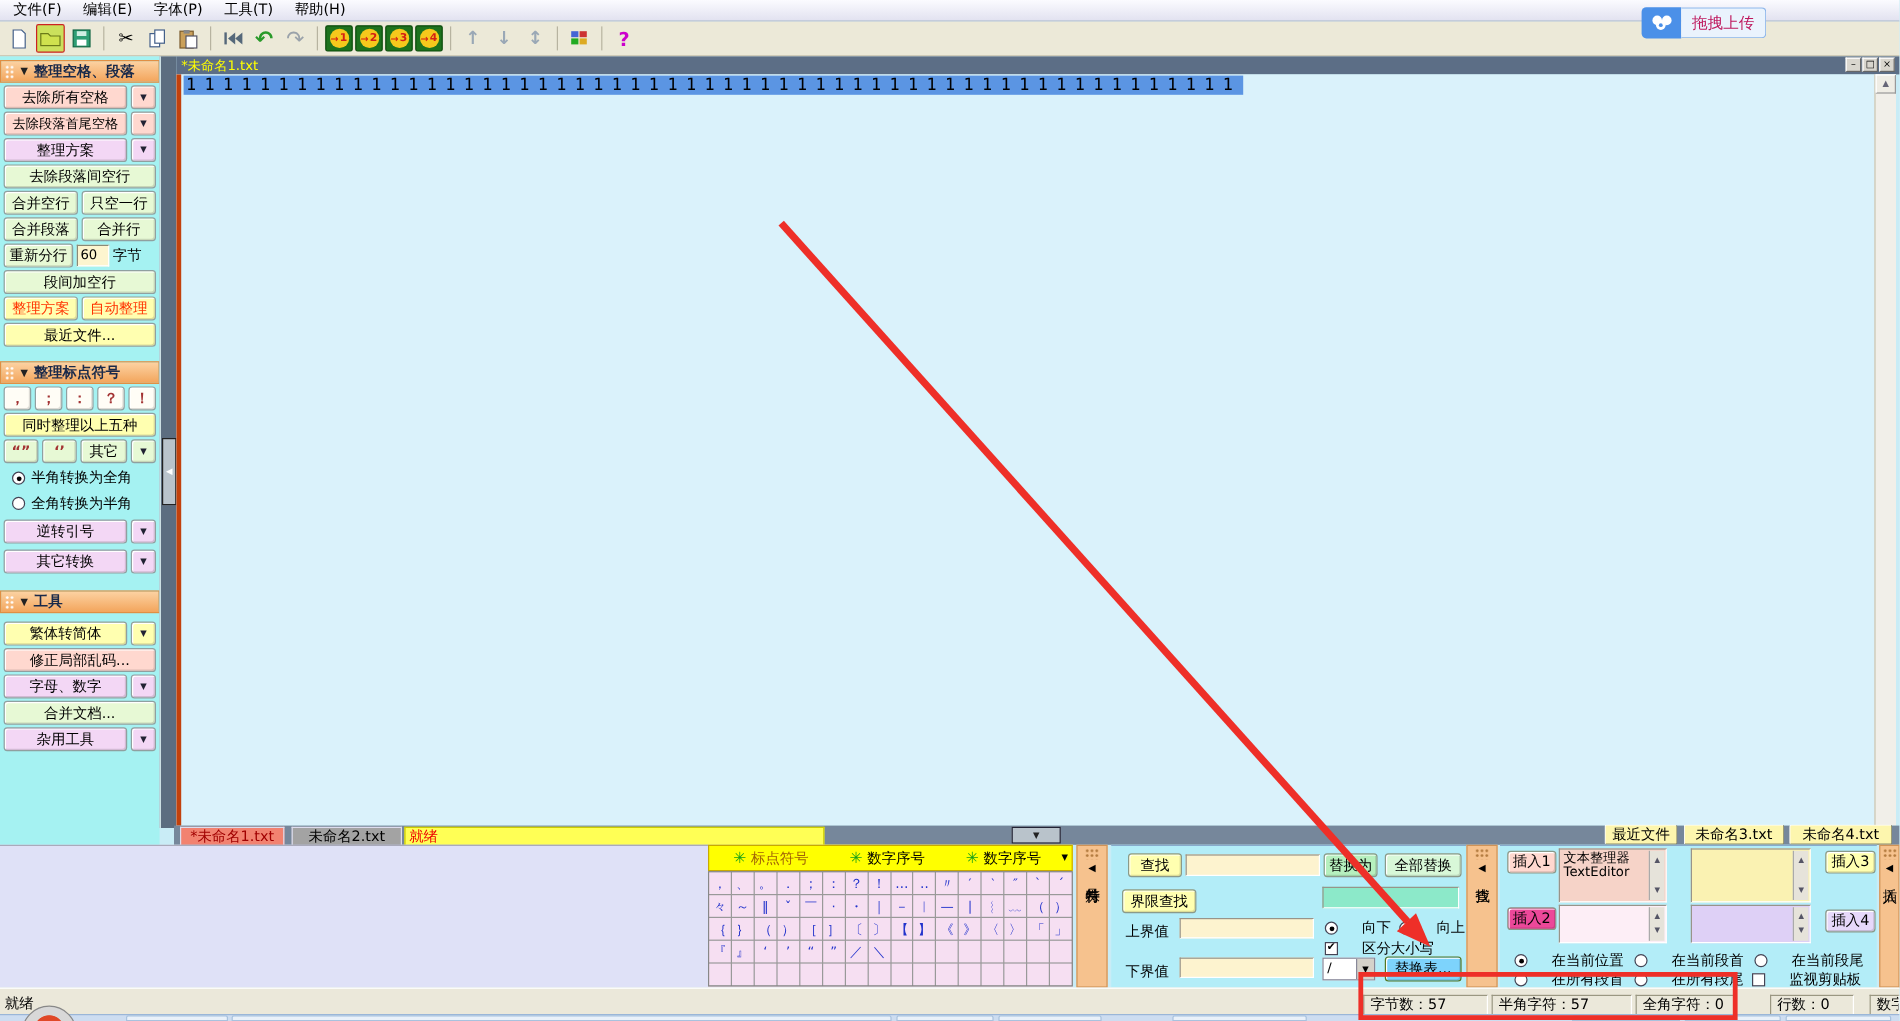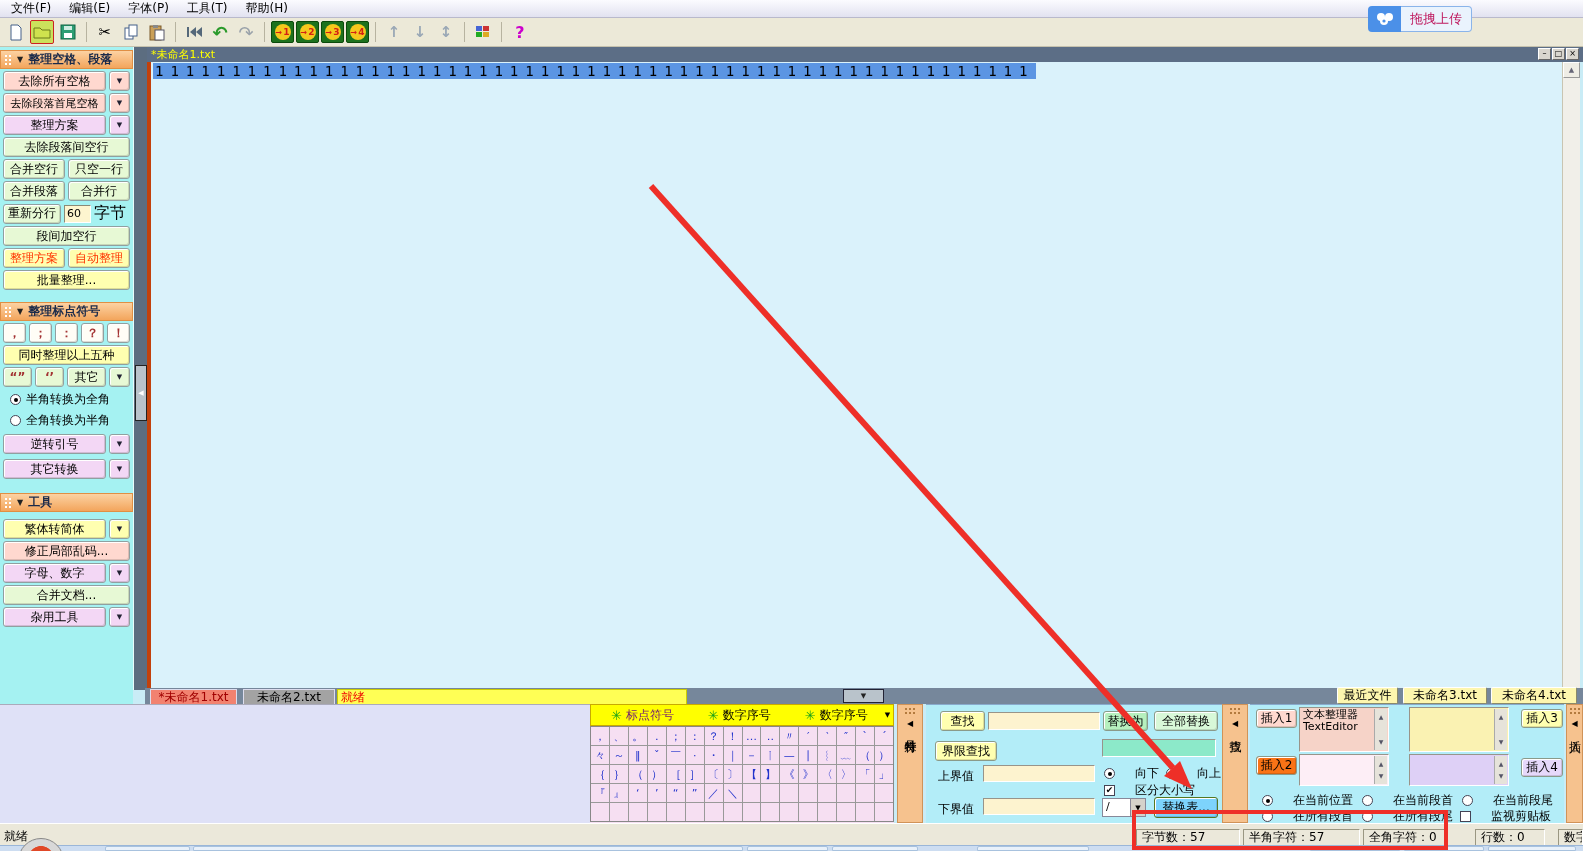--- a/index.html
+++ b/index.html
@@ -25,21 +25,21 @@
 .sidebar{position:absolute;left:0;top:47px;width:133px;height:657px;background:#a5f2f2;overflow:hidden}
 .shead{height:19px;margin-top:3px;background:linear-gradient(#fcd2a2,#f3a55c);border:1px solid #e08f44;display:flex;align-items:center;gap:5px;padding-left:3px;font-weight:bold;font-size:12px;color:#1a2a4a}
 .shead .grip{width:8px;height:12px;background-image:radial-gradient(#fff 1px,transparent 1.2px);background-size:4px 4px}
 .sarr{font-size:8px;color:#222}
 .srow{display:flex;gap:3px;margin:2px 3px 0 3px;align-items:center}
 .sbtn{flex:1;height:20px;border-radius:3px;display:flex;align-items:center;justify-content:center;font-size:12px;border:1px solid #90a0a0;box-shadow:inset 1px 1px 0 #ffffff,inset -1px -1px 0 #00000022;white-space:nowrap;overflow:hidden}
 .darr{flex:0 0 21px;font-size:7px;color:#223}
 .pink{background:#ffd8cf}.grn{background:#e7f9d5}.yel{background:#ffffb0}.lav{background:#f3d7f5}.whi{background:#fffdf6}
 .rtx{color:#ff3300}.mar{color:#a33333;font-weight:bold}
 .s-in{flex:0 0 27px;height:18px;background:#fdf5cf;border:1px solid #8a8a76;border-right-color:#fff;border-bottom-color:#fff;font-size:11px;text-align:left;padding:1px 2px}
-.slbl{font-size:16px}
+.slbl{font-size:12px}
 .sradio{display:flex;align-items:center;gap:5px;margin:4px 0 0 10px;font-size:12px}
 .radio{width:11px;height:11px;border-radius:50%;background:#fff;border:1px solid #445;position:relative;flex:0 0 11px}
 .radio.sel::after{content:"";position:absolute;left:3px;top:3px;width:4px;height:4px;border-radius:50%;background:#000}
 .cb{width:11px;height:11px;background:#fff;border:1px solid #445;position:relative;flex:0 0 11px;font-size:9px;line-height:9px;text-align:center}
 
 .vsplit{position:absolute;left:133px;top:47px;width:14px;height:643px;background:#5c6d80;border-left:1px solid #e8fcfc}
 .vsplit .knob{position:absolute;left:1px;top:318px;width:12px;height:56px;background:#b9c3cb;border:1px solid #222;display:flex;align-items:center;justify-content:center;font-size:7px;color:#fff}
 
 .doc-title{position:absolute;left:147px;top:47px;width:1436px;height:15px;background:#5c6e86;color:#ffff00;font-size:11px;display:flex;align-items:center;padding-left:4px}
 .wctl{position:absolute;right:4px;top:1px;display:flex;gap:1px}
@@ -222,21 +222,21 @@
       <div class="slbl">字节</div>
     </div>
   <div class="srow">
       <div class="sbtn grn">段间加空行</div>
     </div>
   <div class="srow">
       <div class="sbtn yel rtx">整理方案</div>
       <div class="sbtn yel rtx">自动整理</div>
     </div>
   <div class="srow">
-      <div class="sbtn yel">批量整理...</div>
+      <div class="sbtn yel">最近文件...</div>
     </div>
 
   <div class="shead" style="margin-top:12px">
       <span class="grip"></span>
       <span class="sarr">▼</span>
       <span>整理标点符号</span>
     </div>
   <div class="srow">
     <div class="sbtn whi mar">，</div>
     <div class="sbtn whi mar">；</div>
@@ -323,21 +323,21 @@
 <div class="recbtn" style="left:1337px;width:61px">最近文件</div>
 <div class="recbtn" style="left:1403px;width:84px">未命名3.txt</div>
 <div class="recbtn" style="left:1491px;width:86px">未命名4.txt</div>
 
 <div class="lavarea"></div>
 
 <div class="sympanel">
   <div class="symhdr">
     <div class="symtab">
         <span class="flower">✳</span>
-        <span style="color:#701a75">标点符号</span>
+        <span style="color:#a16207">标点符号</span>
       </div>
     <div class="symtab">
         <span class="flower">✳</span>
         <span>数字序号</span>
       </div>
     <div class="symtab">
         <span class="flower">✳</span>
         <span>数字序号</span>
       </div>
     <span style="font-size:7px">▼</span>
@@ -467,21 +467,21 @@
   <span class="vcol">◀</span>
   <span class="vlabel">查找</span>
 </div>
 
 <div class="panel" style="left:1250px;width:314px">
   <div class="pbtn pink" style="left:6px;top:4px;width:41px;height:19px">插入1</div>
   <div class="ta" style="left:49px;top:2px;width:90px;height:45px;background:#f6d3c8"><span>文本整理器
 TextEditor</span><span class="spin"><span>▲</span><span>▼</span></span></div>
   <div class="ta" style="left:159px;top:2px;width:100px;height:45px;background:#faf2b2"><span class="spin"><span>▲</span><span>▼</span></span></div>
   <div class="pbtn yel" style="left:271px;top:4px;width:42px;height:19px">插入3</div>
-  <div class="pbtn" style="left:6px;top:51px;width:41px;height:19px;background:#f97316">插入2</div>
+  <div class="pbtn" style="left:6px;top:51px;width:41px;height:19px;background:#ec4899">插入2</div>
   <div class="ta" style="left:49px;top:49px;width:90px;height:32px;background:#fdeef6"><span class="spin"><span>▲</span><span>▼</span></span></div>
   <div class="ta" style="left:159px;top:49px;width:100px;height:32px;background:#ded0f6"><span class="spin"><span>▲</span><span>▼</span></span></div>
   <div class="pbtn lav" style="left:271px;top:53px;width:42px;height:19px;background:#e6d8fa">插入4</div>
   <div class="prad" style="left:12px;top:87px">
       <span class="radio sel"></span>
       <span>在当前位置</span>
     </div>
   <div class="prad" style="left:112px;top:87px">
       <span class="radio"></span>
       <span>在当前段首</span>

